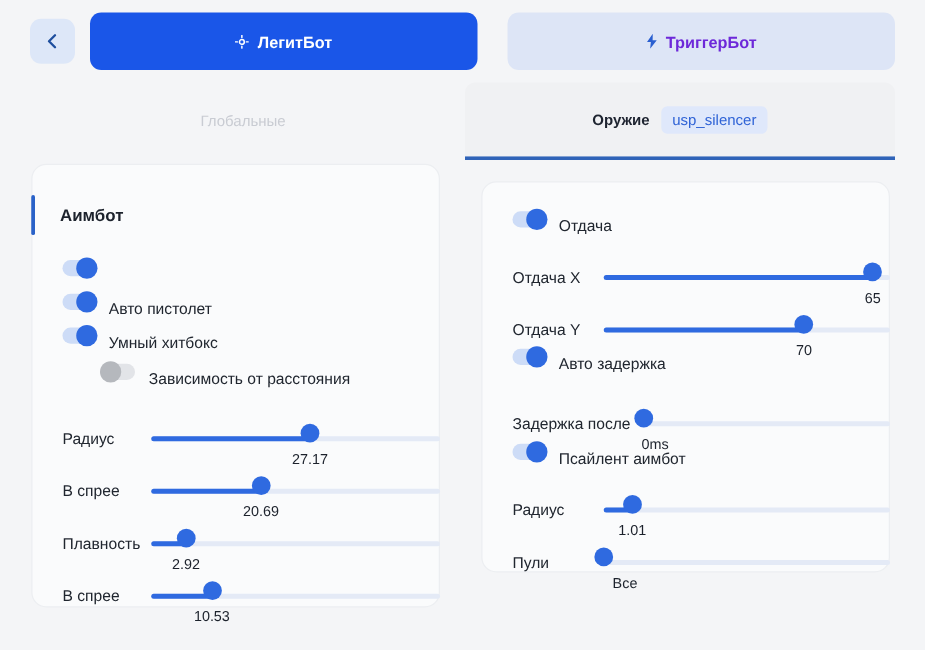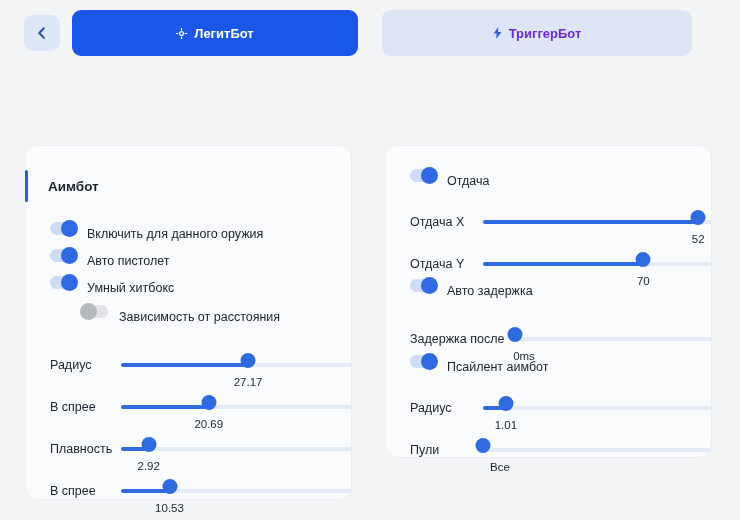--- a/index.html
+++ b/index.html
@@ -21,21 +21,21 @@
     width: 36px; height: 36px; border-radius: 9px;
     background: #dde7f8; display: flex; align-items: center; justify-content: center;
     flex: 0 0 auto; cursor: pointer;
   }
   .back-btn svg { display: block; }
   .mode-btn {
     height: 46px; border-radius: 9px;
     display: flex; align-items: center; justify-content: center; gap: 7px;
     font-size: 13px; font-weight: bold; cursor: pointer; user-select: none;
   }
-  .mode-btn.primary { width: 286px; background: #1a56e8; color: #ffffff; }
+  .mode-btn.primary { width: 310px; background: #1a56e8; color: #ffffff; }
   .mode-btn.secondary { width: 310px; background: #dde5f6; color: #6d28d9; margin-left: 12px; }
   .mode-ico { display: flex; align-items: center; }
   .mode-btn.secondary .mode-ico svg path { fill: #2a5fd0; }
 
   
   .tabstrip {
     position: absolute; left: 0; top: 66px; width: 740px; height: 62px;
     background: #f4f5f7;
   }
   .tab {
@@ -53,21 +53,21 @@
   .badge {
     background: #dfe8fb; color: #2f63d6; border-radius: 5px;
     padding: 4px 9px; font-size: 12px; font-weight: normal;
   }
 
   
   .card {
     position: absolute; background: #fafbfc; border-radius: 12px;
     border: 1px solid #eceef1;
   }
-  .card-left  { left: 25px;  top: 145px; width: 327px; height: 355px; }
+  .card-left  { left: 25px;  top: 131px; width: 327px; height: 355px; }
   .card-right { left: 385px; top: 145px; width: 327px; height: 313px; }
 
   .card-title-row {
     position: absolute; left: 0; top: 24px; width: 100%; height: 32px;
     display: flex; align-items: center;
   }
   .accent-bar {
     position: absolute; left: -1px; top: 24px; width: 3px; height: 32px;
     background: #2a62c8; border-radius: 2px;
   }
@@ -140,32 +140,40 @@
     <div class="mode-btn secondary">
       <span class="mode-ico">
         <svg width="9" height="12" viewBox="0 0 9 12">
           <path d="M5.2 0 L0.6 6.6 H3.7 L3.1 12 L8.4 5.1 H5.1 Z" fill="#2a5fd0"></path>
         </svg>
       </span>
       <span>ТриггерБот</span>
     </div>
   </div>
 
+  <div class="tabstrip">
+    <div class="tab tab-global">
+      <span>Глобальные</span>
+    </div>
+    <div class="tab tab-weapon">
+      <span>Оружие</span>
+      <span class="badge">usp_silencer</span>
+    </div>
+  </div>
 
   <div class="card card-left">
     <div class="accent-bar"></div>
     <div class="card-title-row">
       <span class="card-title">Аимбот</span>
     </div>
     <div id="left-card-body">
         <div class="toggle-row" style="left: 24px; top: 72px;">
           <div class="toggle on">
             <div class="knob"></div>
           </div>
-          <span class="toggle-label">Включить для данного оружия</span>
         </div>
         <div class="toggle-row" style="left: 24px; top: 99px;">
           <div class="toggle on">
             <div class="knob"></div>
           </div>
           <span class="toggle-label">Авто пистолет</span>
         </div>
         <div class="toggle-row" style="left: 24px; top: 126px;">
           <div class="toggle on">
             <div class="knob"></div>
@@ -220,21 +228,21 @@
             <div class="knob"></div>
           </div>
           <span class="toggle-label">Отдача</span>
         </div>
         <div class="slider-row" style="left: 24px; top: 46px; width: 302px;">
           <div class="slider-label" style="width: 66px;">Отдача X</div>
           <div class="track" style="left: 73px; width: 229px;">
             <div class="fill" style="width: 215.26px;"></div>
           </div>
           <div class="knob-s" style="left: 288.26px;"></div>
-          <div class="slider-value" style="left: 288.26px;">52</div>
+          <div class="slider-value" style="left: 288.26px;">65</div>
         </div>
         <div class="slider-row" style="left: 24px; top: 88px; width: 302px;">
           <div class="slider-label" style="width: 66px;">Отдача Y</div>
           <div class="track" style="left: 73px; width: 229px;">
             <div class="fill" style="width: 160.3px;"></div>
           </div>
           <div class="knob-s" style="left: 233.3px;"></div>
           <div class="slider-value" style="left: 233.3px;">70</div>
         </div>
         <div class="toggle-row" style="left: 24px; top: 129px; text-align: center;">

